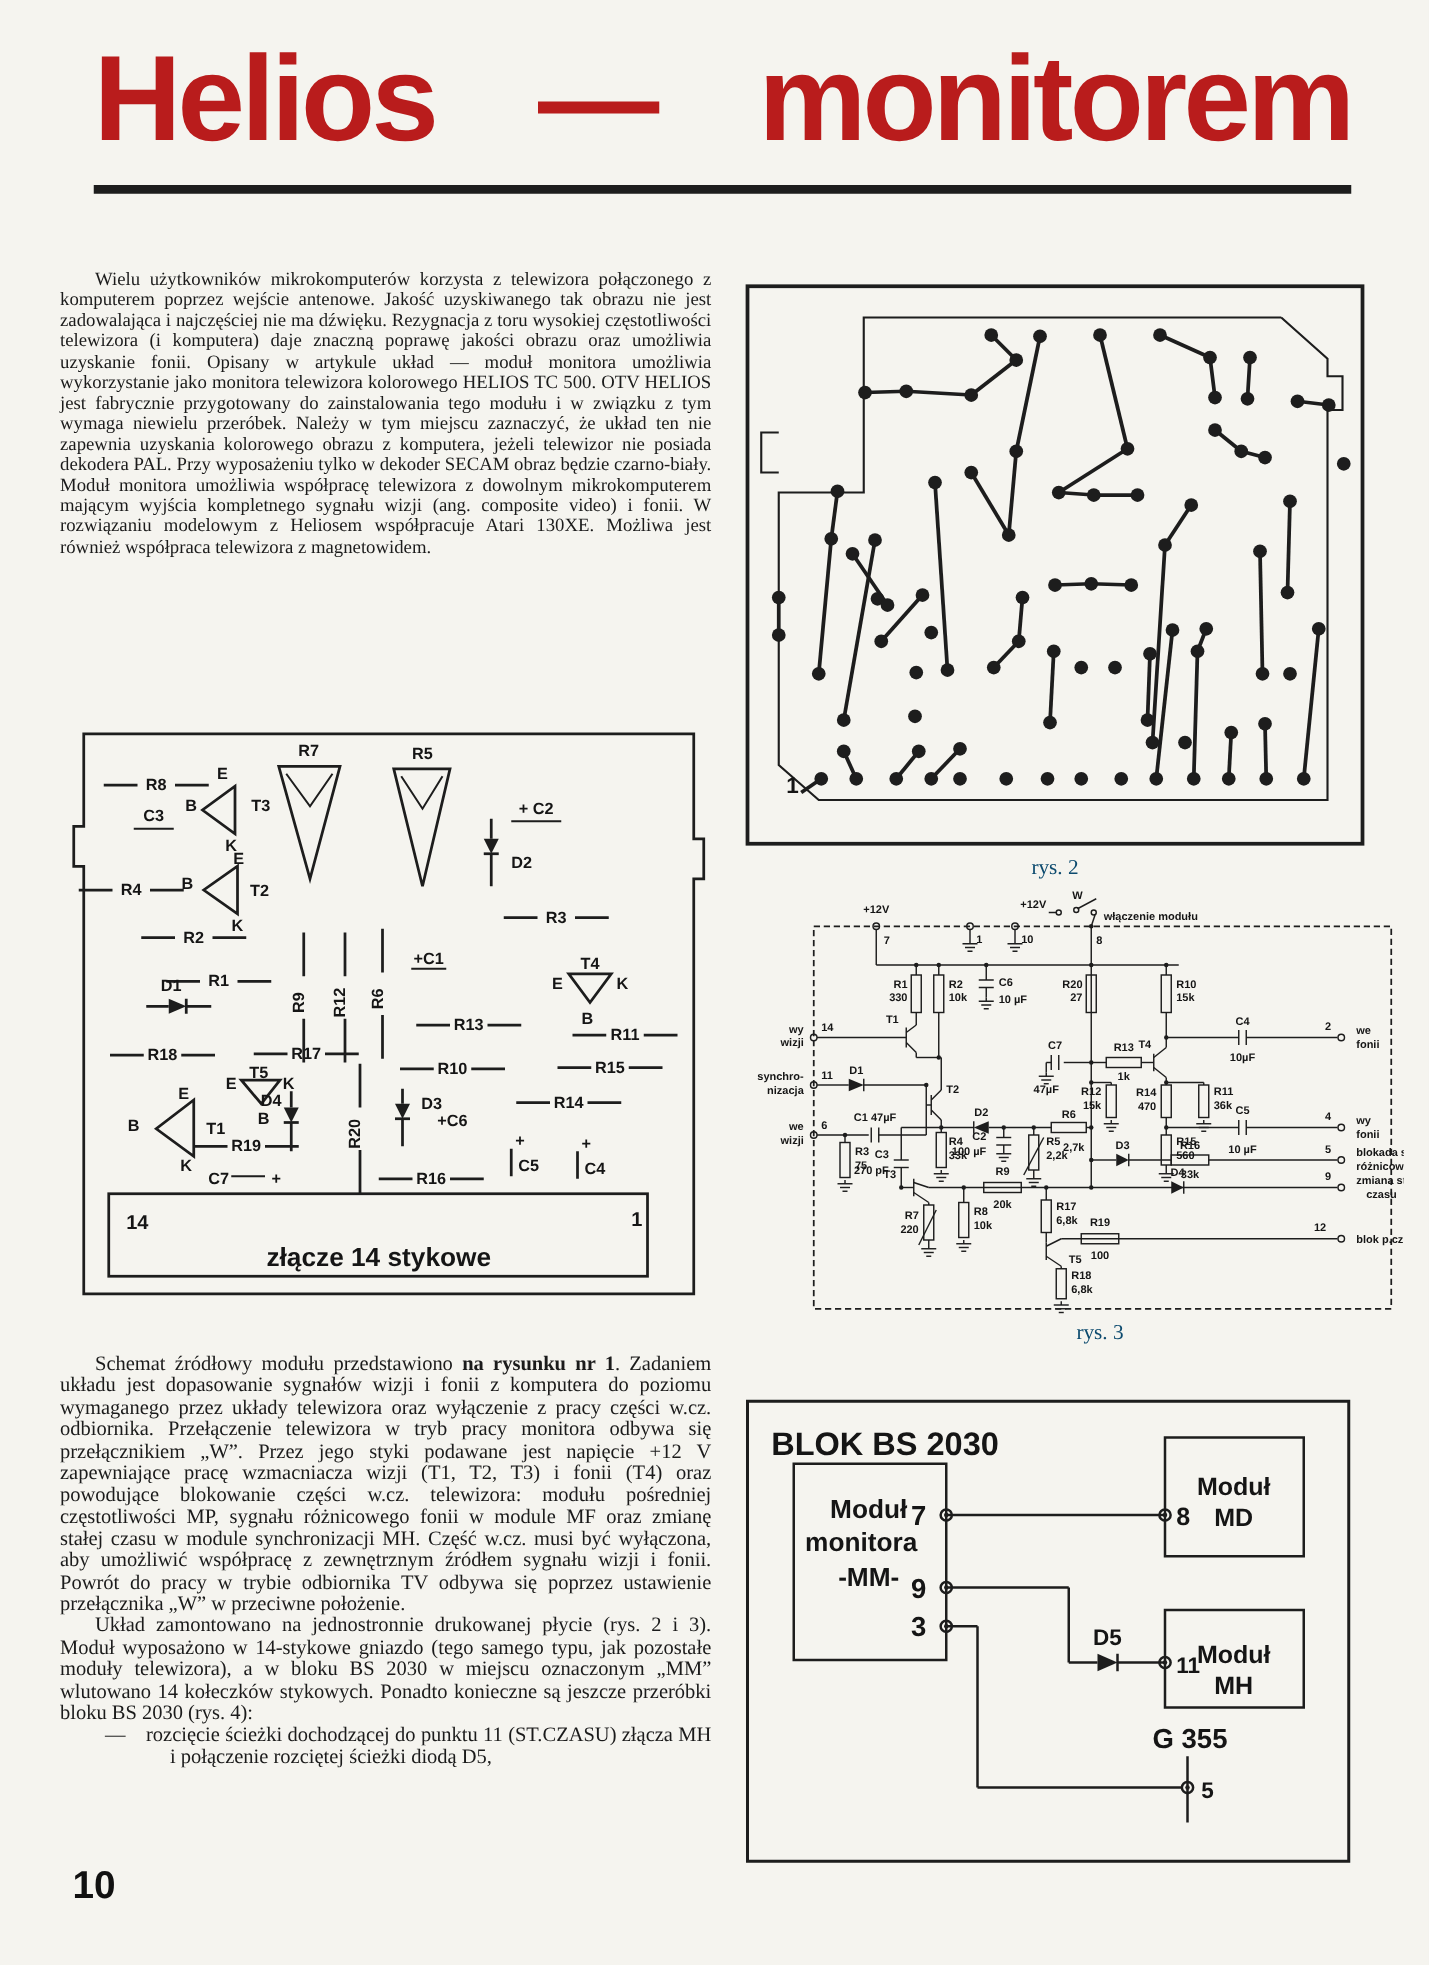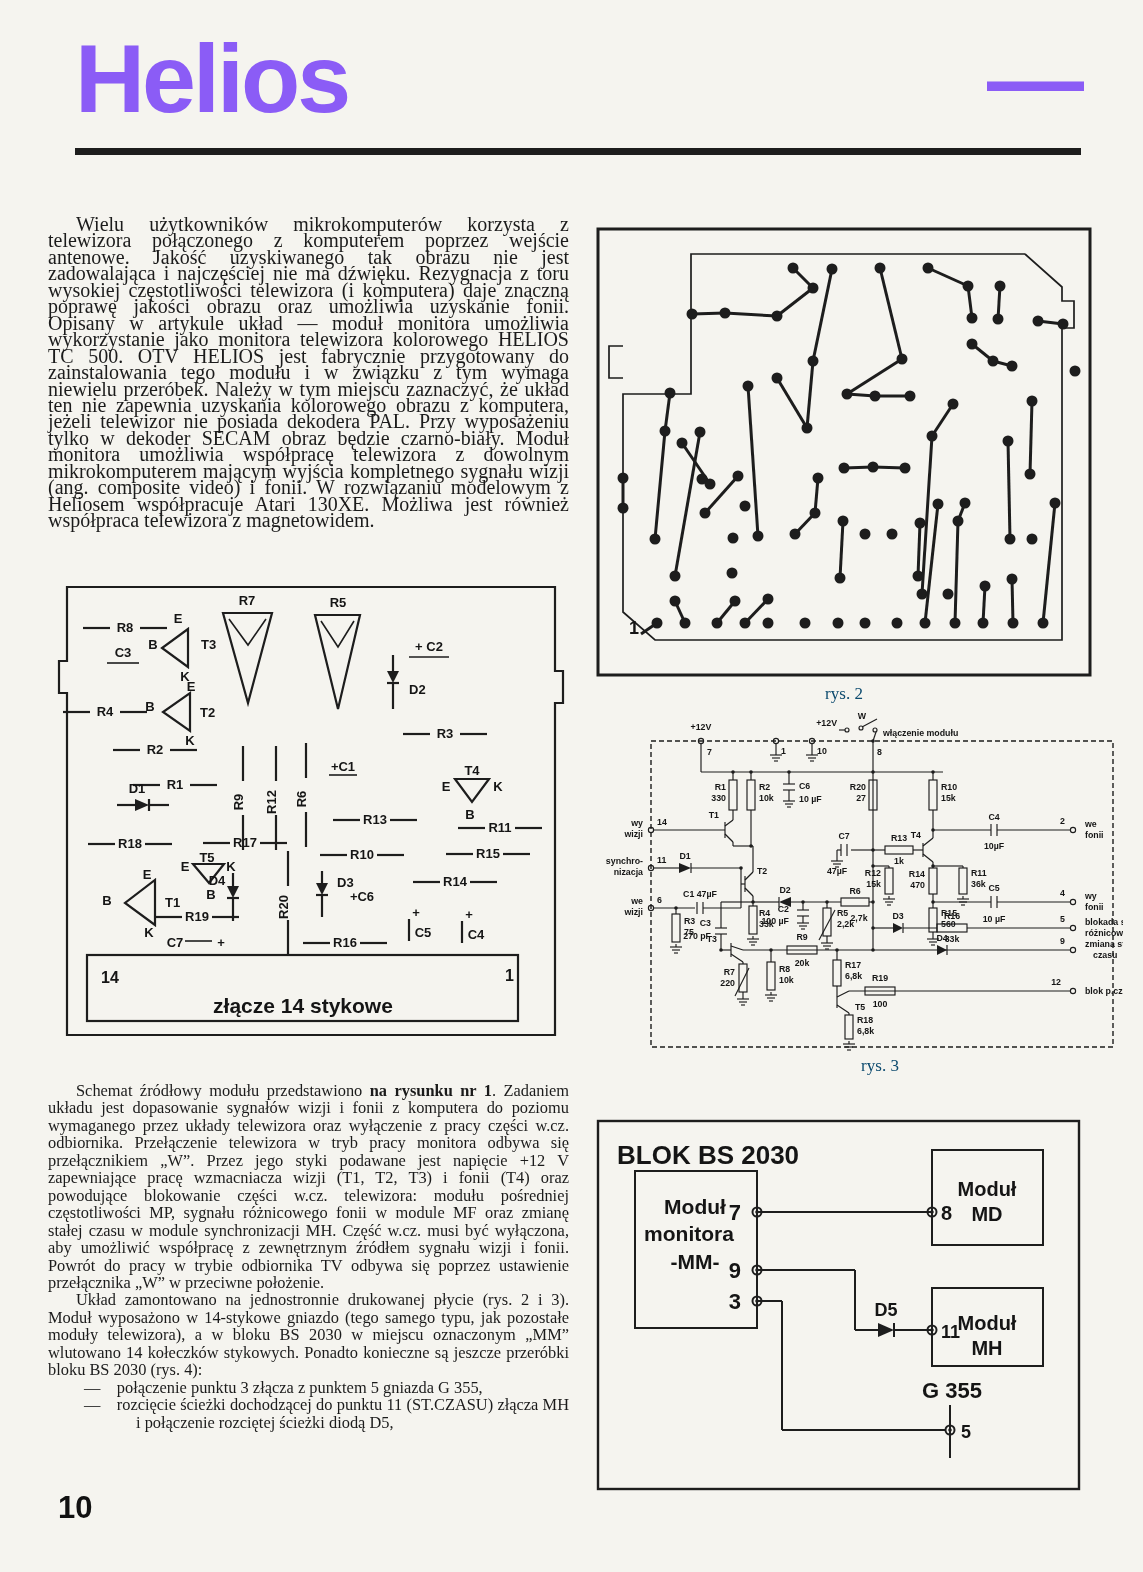--- a/index.html
+++ b/index.html
@@ -1,24 +1,24 @@
 <!DOCTYPE html>
 <html lang="pl"><head>
 <meta charset="utf-8">
 <style>
   html,body{margin:0;padding:0;}
   body{width:1143px;height:1572px;background:#efeeea;font-family:"Liberation Serif",serif;}
   .page{position:relative;width:1143px;height:1572px;background:#f5f4ef;color:#191919;overflow:hidden;}
   
   .title-row{position:absolute;left:75px;top:26px;width:1006px;display:flex;justify-content:space-between;align-items:baseline;
-    font-family:"Liberation Sans",sans-serif;font-weight:bold;font-size:97px;letter-spacing:-3px;color:#8b5cf6;line-height:1.1;}
+    font-family:"Liberation Sans",sans-serif;font-weight:bold;font-size:97px;letter-spacing:-3px;color:#b91c1c;line-height:1.1;}
   .title-rule{position:absolute;left:75px;top:148px;width:1006px;height:7px;background:#1d1d1d;}
   
   .col-text{position:absolute;left:48px;width:521px;text-align:justify;color:#1b1b1b;}
-  .p1{top:216px;font-size:20px;line-height:16.45px;}
+  .p1{top:216px;font-size:15px;line-height:16.45px;}
   .lower{top:1082px;font-size:16.4px;line-height:17.45px;}
   .para{text-indent:28px;margin:0;}
   .para b{font-weight:bold;margin-top:35px;}
   .bullet{margin-left:36px;padding-left:52px;text-indent:-52px;}
   
   .fig{position:absolute;}
   .caption{position:absolute;font-size:17px;color:#0c4a6e;text-align:center;}
   svg{display:block;}
   svg line,svg path,svg polyline,svg rect,svg circle,svg polygon{stroke:#1d1d1d;fill:none;}
   svg .f{fill:#1d1d1d;stroke:none;}
@@ -36,20 +36,21 @@
   .pagenum{position:absolute;left:58px;top:1490px;font-family:"Liberation Sans",sans-serif;font-weight:bold;font-size:31px;color:#111;}
 </style>
 </head>
 <body>
 
 <div class="page">
 
   <div class="title-row">
     <span>Helios</span>
     <span>—</span>
+    <span>monitorem</span>
   </div>
   <div class="title-rule"></div>
 
   <div class="col-text p1">
     <p class="para">Wielu użytkowników mikrokomputerów korzysta z telewizora połączonego z komputerem poprzez wejście antenowe. Jakość uzyskiwanego tak obrazu nie jest zadowalająca i najczęściej nie ma dźwięku. Rezygnacja z toru wysokiej częstotliwości telewizora (i komputera) daje znaczną poprawę jakości obrazu oraz umożliwia uzyskanie fonii. Opisany w artykule układ — moduł monitora umożliwia wykorzystanie jako monitora telewizora kolorowego HELIOS TC 500. OTV HELIOS jest fabrycznie przygotowany do zainstalowania tego modułu i w związku z tym wymaga niewielu przeróbek. Należy w tym miejscu zaznaczyć, że układ ten nie zapewnia uzyskania kolorowego obrazu z komputera, jeżeli telewizor nie posiada dekodera PAL. Przy wyposażeniu tylko w dekoder SECAM obraz będzie czarno-biały. Moduł monitora umożliwia współpracę telewizora z dowolnym mikrokomputerem mającym wyjścia kompletnego sygnału wizji (ang. composite video) i fonii. W rozwiązaniu modelowym z Heliosem współpracuje Atari 130XE. Możliwa jest również współpraca telewizora z magnetowidem.</p>
   </div>
 
   <div class="fig" style="left:57px;top:583px;">
     <svg id="fig1-svg" width="508" height="460" viewBox="0 0 508 460">
 
@@ -188,21 +189,20 @@
           <text x="448" y="398" font-size="16">1</text>
           <text x="246" y="430" font-size="21" text-anchor="middle">złącze 14 stykowe</text>
         </g>
     </svg>
   </div>
 
   <div class="col-text lower">
     <p class="para"><span>Schemat źródłowy modułu przedstawiono </span><b>na rysunku nr 1</b><span>. Zadaniem układu jest dopasowanie sygnałów wizji i fonii z komputera do poziomu wymaganego przez układy telewizora oraz wyłączenie z pracy części w.cz. odbiornika. Przełączenie telewizora w tryb pracy monitora odbywa się przełącznikiem „W”. Przez jego styki podawane jest napięcie +12 V zapewniające pracę wzmacniacza wizji (T1, T2, T3) i fonii (T4) oraz powodujące blokowanie części w.cz. telewizora: modułu pośredniej częstotliwości MP, sygnału różnicowego fonii w module MF oraz zmianę stałej czasu w module synchronizacji MH. Część w.cz. musi być wyłączona, aby umożliwić współpracę z zewnętrznym źródłem sygnału wizji i fonii. Powrót do pracy w trybie odbiornika TV odbywa się poprzez ustawienie przełącznika „W” w przeciwne położenie.</span></p>
     <p class="para">Układ zamontowano na jednostronnie drukowanej płycie (rys. 2 i 3). Moduł wyposażono w 14-stykowe gniazdo (tego samego typu, jak pozostałe moduły telewizora), a w bloku BS 2030 w miejscu oznaczonym „MM” wlutowano 14 kołeczków stykowych. Ponadto konieczne są jeszcze przeróbki bloku BS 2030 (rys. 4):</p>
     <div>
-        <div class="bullet">— połączenie punktu 3 złącza z punktem 5 gniazda G 355,</div>
         <div class="bullet">— rozcięcie ścieżki dochodzącej do punktu 11 (ST.CZASU) złącza MH i połączenie rozciętej ścieżki diodą D5,</div>
       </div>
   </div>
 
   <div class="pagenum">10</div>
 
   <div class="fig" style="left:595px;top:226px;">
     <svg id="fig2-svg" width="498" height="452" viewBox="0 0 498 452">
       <rect class="frame" x="3" y="3" width="492" height="446"></rect>
       <path class="outline" d="M430,28 L467,61 L467,75 L479,75 L479,102 L467,102 L467,414 L60,414 L28,386 L28,168 L96,168 L96,28 L430,28"></path>

